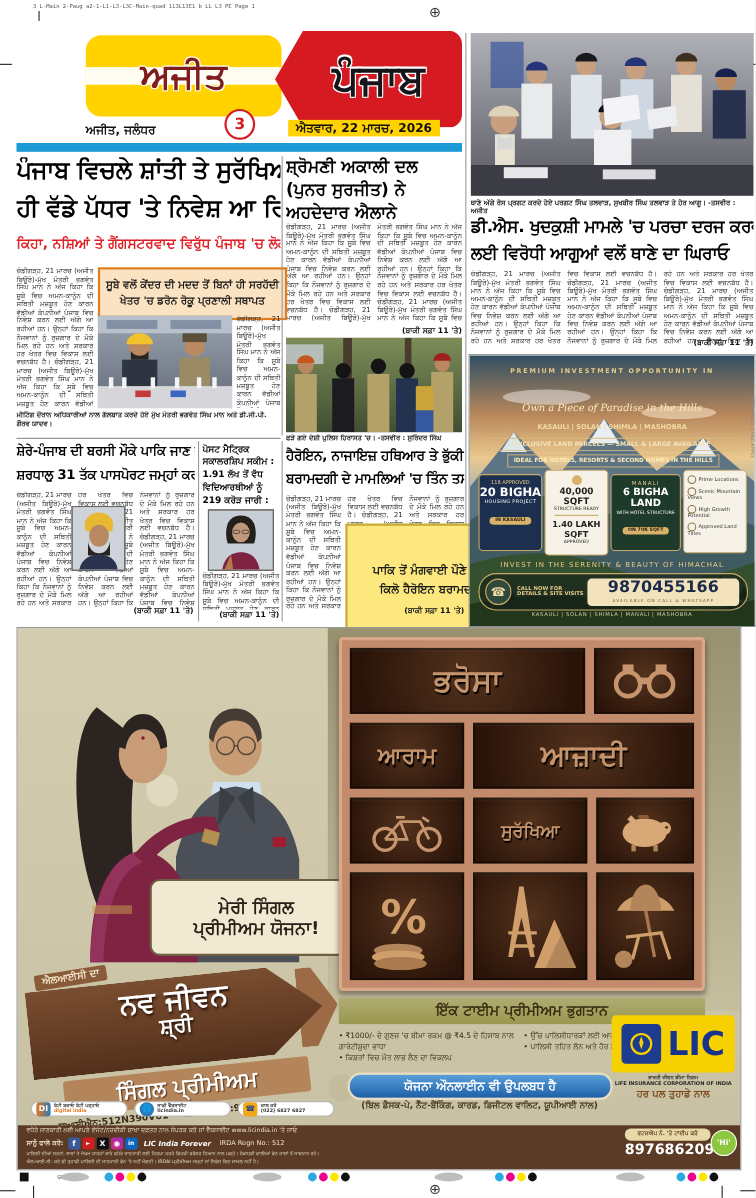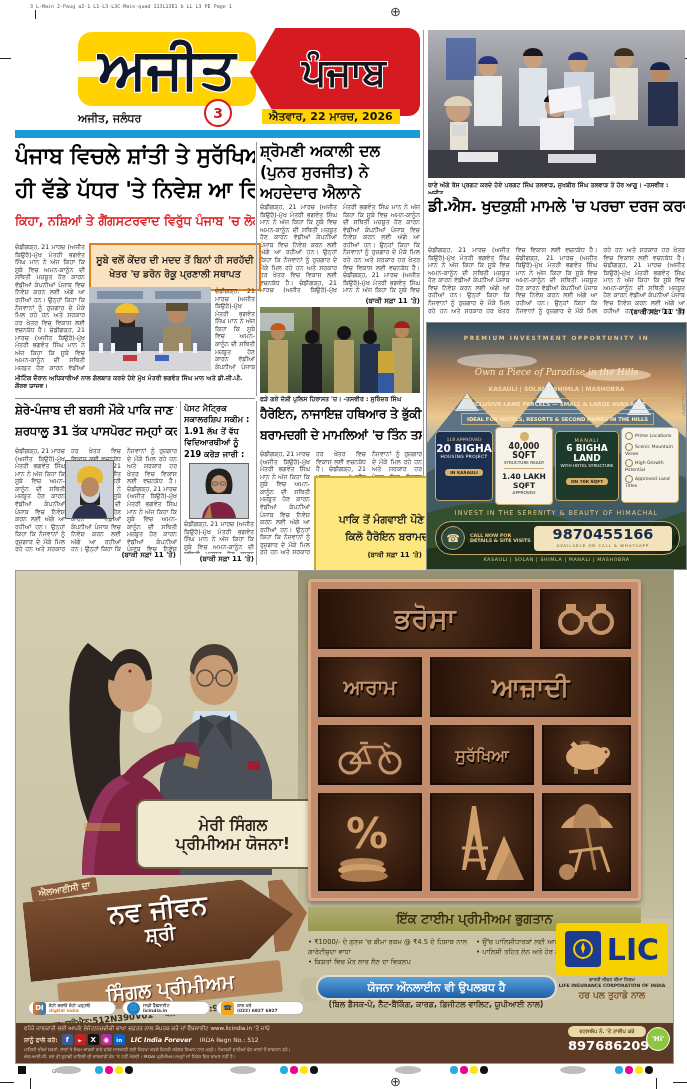--- a/index.html
+++ b/index.html
@@ -13,21 +13,21 @@
   .cont{font-size:7px;font-weight:bold;color:#111;text-align:right;}
   .rule-v{width:1px;background:#9a9a9a;}
   .rule-h{height:1px;background:#8a8a8a;}
   .hl{color:#000;font-weight:bold;letter-spacing:-0.3px;overflow:hidden;white-space:nowrap;}
   .photo{overflow:hidden;background:#888;}
   .photo svg{display:block;}
   
   #m-yellow{left:78px;top:32px;width:178px;height:74px;background:#ffd200;border-radius:14px;
             display:flex;align-items:center;justify-content:center;}
   #m-yellow .stripe{position:absolute;left:0;top:29px;width:100%;height:16px;background:rgba(255,255,255,.95);}
-  #m-brand-l{position:relative;font-size:56px;font-weight:bold;color:#0f172a;
+  #m-brand-l{position:relative;font-size:32px;font-weight:bold;color:#7f1d1d;
              text-shadow:-1px -1px 0 #fff,1px -1px 0 #fff,-1px 1px 0 #fff,1px 1px 0 #fff;}
   #m-red{left:250px;top:28px;width:170px;height:88px;background:#d61a21;border-radius:0 12px 12px 0;
          clip-path:polygon(0 50%,15% 0,100% 0,100% 100%,15% 100%);
          display:flex;align-items:center;justify-content:center;}
   #m-brand-r{font-size:38px;font-weight:bold;color:#15151a;padding-left:18px;
              text-shadow:-1px -1px 0 #fff,1px -1px 0 #fff,-1px 1px 0 #fff,1px 1px 0 #fff;}
   #m-circle{left:204px;top:99px;width:24px;height:24px;border:2px solid #d61a21;border-radius:50%;
             background:#fff;color:#d61a21;font-size:14px;font-weight:bold;display:flex;align-items:center;justify-content:center;}
   #m-ed{left:78px;top:112px;font-size:11px;font-weight:bold;color:#111;}
   #m-date{left:262px;top:109px;background:#ffd200;padding:1px 7px;font-size:11px;font-weight:bold;color:#111;}
@@ -220,20 +220,21 @@
   <div class="abs greek" style="left:215px;top:287px;width:40px;height:84px;">ਚੰਡੀਗੜ੍ਹ, 21 ਮਾਰਚ (ਅਜੀਤ ਬਿਊਰੋ)-ਮੁੱਖ ਮੰਤਰੀ ਭਗਵੰਤ ਸਿੰਘ ਮਾਨ ਨੇ ਅੱਜ ਕਿਹਾ ਕਿ ਸੂਬੇ ਵਿਚ ਅਮਨ-ਕਾਨੂੰਨ ਦੀ ਸਥਿਤੀ ਮਜ਼ਬੂਤ ਹੋਣ ਕਾਰਨ ਵੱਡੀਆਂ ਕੰਪਨੀਆਂ ਪੰਜਾਬ ਵਿਚ ਨਿਵੇਸ਼ ਕਰਨ ਲਈ ਅੱਗੇ ਆ ਰਹੀਆਂ ਹਨ। ਉਨ੍ਹਾਂ ਕਿਹਾ ਕਿ ਨੌਜਵਾਨਾਂ ਨੂੰ ਰੁਜ਼ਗਾਰ ਦੇ ਮੌਕੇ ਮਿਲ ਰਹੇ ਹਨ ਅਤੇ ਸਰਕਾਰ ਹਰ ਖੇਤਰ ਵਿਚ ਵਿਕਾਸ ਲਈ ਵਚਨਬੱਧ ਹੈ।  ਚੰਡੀਗੜ੍ਹ, 21 ਮਾਰਚ (ਅਜੀਤ ਬਿਊਰੋ)-ਮੁੱਖ ਮੰਤਰੀ ਭਗਵੰਤ ਸਿੰਘ ਮਾਨ ਨੇ ਅੱਜ ਕਿਹਾ ਕਿ ਸੂਬੇ ਵਿਚ ਅਮਨ-ਕਾਨੂੰਨ ਦੀ ਸਥਿਤੀ ਮਜ਼ਬੂਤ ਹੋਣ ਕਾਰਨ ਵੱਡੀਆਂ ਕੰਪਨੀਆਂ ਪੰਜਾਬ ਵਿਚ ਨਿਵੇਸ਼ ਕਰਨ ਲਈ ਅੱਗੇ ਆ ਰਹੀਆਂ ਹਨ। ਉਨ੍ਹਾਂ ਕਿਹਾ ਕਿ ਨੌਜਵਾਨਾਂ ਨੂੰ ਰੁਜ਼ਗਾਰ ਦੇ ਮੌਕੇ ਮਿਲ ਰਹੇ ਹਨ ਅਤੇ ਸਰਕਾਰ ਹਰ ਖੇਤਰ ਵਿਚ ਵਿਕਾਸ ਲਈ ਵਚਨਬੱਧ ਹੈ।  ਚੰਡੀਗੜ੍ਹ, 21 ਮਾਰਚ (ਅਜੀਤ ਬਿਊਰੋ)-ਮੁੱਖ ਮੰਤਰੀ ਭਗਵੰਤ ਸਿੰਘ ਮਾਨ ਨੇ ਅੱਜ ਕਿਹਾ ਕਿ ਸੂਬੇ ਵਿਚ ਅਮਨ-ਕਾਨੂੰਨ ਦੀ ਸਥਿਤੀ ਮਜ਼ਬੂਤ ਹੋਣ ਕਾਰਨ ਵੱਡੀਆਂ ਕੰਪਨੀਆਂ ਪੰਜਾਬ ਵਿਚ ਨਿਵੇਸ਼ ਕਰਨ ਲਈ ਅੱਗੇ ਆ ਰਹੀਆਂ ਹਨ। ਉਨ੍ਹਾਂ ਕਿਹਾ ਕਿ ਨੌਜਵਾਨਾਂ ਨੂੰ ਰੁਜ਼ਗਾਰ ਦੇ ਮੌਕੇ ਮਿਲ ਰਹੇ ਹਨ ਅਤੇ ਸਰਕਾਰ ਹਰ ਖੇਤਰ ਵਿਚ ਵਿਕਾਸ ਲਈ ਵਚਨਬੱਧ ਹੈ।  ਚੰਡੀਗੜ੍ਹ, 21 ਮਾਰਚ (ਅਜੀਤ ਬਿਊਰੋ)-ਮੁੱਖ ਮੰਤਰੀ ਭਗਵੰਤ ਸਿੰਘ ਮਾਨ ਨੇ ਅੱਜ ਕਿਹਾ ਕਿ ਸੂਬੇ ਵਿਚ ਅਮਨ-ਕਾਨੂੰਨ ਦੀ ਸਥਿਤੀ ਮਜ਼ਬੂਤ ਹੋਣ ਕਾਰਨ ਵੱਡੀਆਂ ਕੰਪਨੀਆਂ ਪੰਜਾਬ ਵਿਚ ਨਿਵੇਸ਼ ਕਰਨ ਲਈ ਅੱਗੇ ਆ ਰਹੀਆਂ ਹਨ। ਉਨ੍ਹਾਂ ਕਿਹਾ ਕਿ ਨੌਜਵਾਨਾਂ ਨੂੰ ਰੁਜ਼ਗਾਰ ਦੇ ਮੌਕੇ ਮਿਲ ਰਹੇ ਹਨ ਅਤੇ ਸਰਕਾਰ ਹਰ ਖੇਤਰ ਵਿਚ ਵਿਕਾਸ ਲਈ ਵਚਨਬੱਧ ਹੈ।  ਚੰਡੀਗੜ੍ਹ, 21 ਮਾਰਚ (ਅਜੀਤ ਬਿਊਰੋ)-ਮੁੱਖ ਮੰਤਰੀ ਭਗਵੰਤ ਸਿੰਘ ਮਾਨ ਨੇ ਅੱਜ ਕਿਹਾ ਕਿ ਸੂਬੇ ਵਿਚ ਅਮਨ-ਕਾਨੂੰਨ ਦੀ ਸਥਿਤੀ ਮਜ਼ਬੂਤ ਹੋਣ ਕਾਰਨ ਵੱਡੀਆਂ ਕੰਪਨੀਆਂ ਪੰਜਾਬ ਵਿਚ ਨਿਵੇਸ਼ ਕਰਨ ਲਈ ਅੱਗੇ ਆ ਰਹੀਆਂ ਹਨ। ਉਨ੍ਹਾਂ ਕਿਹਾ ਕਿ ਨੌਜਵਾਨਾਂ ਨੂੰ ਰੁਜ਼ਗਾਰ ਦੇ ਮੌਕੇ ਮਿਲ ਰਹੇ ਹਨ ਅਤੇ ਸਰਕਾਰ ਹਰ ਖੇਤਰ ਵਿਚ ਵਿਕਾਸ ਲਈ ਵਚਨਬੱਧ ਹੈ।  ਚੰਡੀਗੜ੍ਹ, 21 ਮਾਰਚ (ਅਜੀਤ ਬਿਊਰੋ)-ਮੁੱਖ ਮੰਤਰੀ ਭਗਵੰਤ ਸਿੰਘ ਮਾਨ ਨੇ ਅੱਜ ਕਿਹਾ ਕਿ ਸੂਬੇ ਵਿਚ ਅਮਨ-ਕਾਨੂੰਨ ਦੀ ਸਥਿਤੀ ਮਜ਼ਬੂਤ ਹੋਣ ਕਾਰਨ ਵੱਡੀਆਂ ਕੰਪਨੀਆਂ ਪੰਜਾਬ ਵਿਚ ਨਿਵੇਸ਼ ਕਰਨ ਲਈ ਅੱਗੇ ਆ ਰਹੀਆਂ ਹਨ। ਉਨ੍ਹਾਂ ਕਿਹਾ ਕਿ ਨੌਜਵਾਨਾਂ ਨੂੰ ਰੁਜ਼ਗਾਰ ਦੇ ਮੌਕੇ ਮਿਲ ਰਹੇ ਹਨ ਅਤੇ ਸਰਕਾਰ ਹਰ ਖੇਤਰ ਵਿਚ ਵਿਕਾਸ ਲਈ ਵਚਨਬੱਧ ਹੈ।  ਚੰਡੀਗੜ੍ਹ, 21 ਮਾਰਚ (ਅਜੀਤ ਬਿਊਰੋ)-ਮੁੱਖ ਮੰਤਰੀ ਭਗਵੰਤ ਸਿੰਘ ਮਾਨ ਨੇ ਅੱਜ ਕਿਹਾ ਕਿ ਸੂਬੇ ਵਿਚ ਅਮਨ-ਕਾਨੂੰਨ ਦੀ ਸਥਿਤੀ ਮਜ਼ਬੂਤ ਹੋਣ ਕਾਰਨ ਵੱਡੀਆਂ ਕੰਪਨੀਆਂ ਪੰਜਾਬ ਵਿਚ ਨਿਵੇਸ਼ ਕਰਨ ਲਈ ਅੱਗੇ ਆ ਰਹੀਆਂ ਹਨ। ਉਨ੍ਹਾਂ ਕਿਹਾ ਕਿ ਨੌਜਵਾਨਾਂ ਨੂੰ ਰੁਜ਼ਗਾਰ ਦੇ ਮੌਕੇ ਮਿਲ ਰਹੇ ਹਨ ਅਤੇ ਸਰਕਾਰ ਹਰ ਖੇਤਰ ਵਿਚ ਵਿਕਾਸ ਲਈ ਵਚਨਬੱਧ ਹੈ।  ਚੰਡੀਗੜ੍ਹ, 21 ਮਾਰਚ (ਅਜੀਤ ਬਿਊਰੋ)-ਮੁੱਖ ਮੰਤਰੀ ਭਗਵੰਤ ਸਿੰਘ ਮਾਨ ਨੇ ਅੱਜ ਕਿਹਾ ਕਿ ਸੂਬੇ ਵਿਚ ਅਮਨ-ਕਾਨੂੰਨ ਦੀ ਸਥਿਤੀ ਮਜ਼ਬੂਤ ਹੋਣ ਕਾਰਨ ਵੱਡੀਆਂ ਕੰਪਨੀਆਂ ਪੰਜਾਬ ਵਿਚ ਨਿਵੇਸ਼ ਕਰਨ ਲਈ ਅੱਗੇ ਆ ਰਹੀਆਂ ਹਨ। ਉਨ੍ਹਾਂ ਕਿਹਾ ਕਿ ਨੌਜਵਾਨਾਂ ਨੂੰ ਰੁਜ਼ਗਾਰ ਦੇ ਮੌਕੇ ਮਿਲ ਰਹੇ ਹਨ ਅਤੇ ਸਰਕਾਰ ਹਰ ਖੇਤਰ ਵਿਚ ਵਿਕਾਸ ਲਈ ਵਚਨਬੱਧ ਹੈ।  </div>
   <div class="abs cap" style="left:15px;top:374px;width:240px;height:14px;">ਮੀਟਿੰਗ ਦੌਰਾਨ ਅਧਿਕਾਰੀਆਂ ਨਾਲ ਗੱਲਬਾਤ ਕਰਦੇ ਹੋਏ ਮੁੱਖ ਮੰਤਰੀ ਭਗਵੰਤ ਸਿੰਘ ਮਾਨ ਅਤੇ ਡੀ.ਜੀ.ਪੀ. ਗੌਰਵ ਯਾਦਵ।</div>
 
   <div class="abs rule-v" style="left:256px;top:142px;height:254px;"></div>
   <div class="abs rule-v" style="left:423px;top:30px;height:538px;"></div>
   <div class="abs rule-h" style="left:15px;top:398px;width:240px;"></div>
   <div class="abs rule-v" style="left:180px;top:401px;height:164px;"></div>
   <div class="abs rule-v" style="left:256px;top:401px;height:164px;"></div>
 
   <div class="abs hl" style="left:428px;top:197px;width:257px;font-size:15.5px;">ਡੀ.ਐਸ. ਖੁਦਕੁਸ਼ੀ ਮਾਮਲੇ 'ਚ ਪਰਚਾ ਦਰਜ ਕਰਵਾਉਣ</div>
+  <div class="abs hl" style="left:428px;top:221px;width:257px;font-size:15.5px;">ਲਈ ਵਿਰੋਧੀ ਆਗੂਆਂ ਵਲੋਂ ਥਾਣੇ ਦਾ ਘਿਰਾਓ</div>
   <div class="abs greek c3" style="left:428px;top:246px;width:257px;height:70px;">ਚੰਡੀਗੜ੍ਹ, 21 ਮਾਰਚ (ਅਜੀਤ ਬਿਊਰੋ)-ਮੁੱਖ ਮੰਤਰੀ ਭਗਵੰਤ ਸਿੰਘ ਮਾਨ ਨੇ ਅੱਜ ਕਿਹਾ ਕਿ ਸੂਬੇ ਵਿਚ ਅਮਨ-ਕਾਨੂੰਨ ਦੀ ਸਥਿਤੀ ਮਜ਼ਬੂਤ ਹੋਣ ਕਾਰਨ ਵੱਡੀਆਂ ਕੰਪਨੀਆਂ ਪੰਜਾਬ ਵਿਚ ਨਿਵੇਸ਼ ਕਰਨ ਲਈ ਅੱਗੇ ਆ ਰਹੀਆਂ ਹਨ। ਉਨ੍ਹਾਂ ਕਿਹਾ ਕਿ ਨੌਜਵਾਨਾਂ ਨੂੰ ਰੁਜ਼ਗਾਰ ਦੇ ਮੌਕੇ ਮਿਲ ਰਹੇ ਹਨ ਅਤੇ ਸਰਕਾਰ ਹਰ ਖੇਤਰ ਵਿਚ ਵਿਕਾਸ ਲਈ ਵਚਨਬੱਧ ਹੈ।  ਚੰਡੀਗੜ੍ਹ, 21 ਮਾਰਚ (ਅਜੀਤ ਬਿਊਰੋ)-ਮੁੱਖ ਮੰਤਰੀ ਭਗਵੰਤ ਸਿੰਘ ਮਾਨ ਨੇ ਅੱਜ ਕਿਹਾ ਕਿ ਸੂਬੇ ਵਿਚ ਅਮਨ-ਕਾਨੂੰਨ ਦੀ ਸਥਿਤੀ ਮਜ਼ਬੂਤ ਹੋਣ ਕਾਰਨ ਵੱਡੀਆਂ ਕੰਪਨੀਆਂ ਪੰਜਾਬ ਵਿਚ ਨਿਵੇਸ਼ ਕਰਨ ਲਈ ਅੱਗੇ ਆ ਰਹੀਆਂ ਹਨ। ਉਨ੍ਹਾਂ ਕਿਹਾ ਕਿ ਨੌਜਵਾਨਾਂ ਨੂੰ ਰੁਜ਼ਗਾਰ ਦੇ ਮੌਕੇ ਮਿਲ ਰਹੇ ਹਨ ਅਤੇ ਸਰਕਾਰ ਹਰ ਖੇਤਰ ਵਿਚ ਵਿਕਾਸ ਲਈ ਵਚਨਬੱਧ ਹੈ।  ਚੰਡੀਗੜ੍ਹ, 21 ਮਾਰਚ (ਅਜੀਤ ਬਿਊਰੋ)-ਮੁੱਖ ਮੰਤਰੀ ਭਗਵੰਤ ਸਿੰਘ ਮਾਨ ਨੇ ਅੱਜ ਕਿਹਾ ਕਿ ਸੂਬੇ ਵਿਚ ਅਮਨ-ਕਾਨੂੰਨ ਦੀ ਸਥਿਤੀ ਮਜ਼ਬੂਤ ਹੋਣ ਕਾਰਨ ਵੱਡੀਆਂ ਕੰਪਨੀਆਂ ਪੰਜਾਬ ਵਿਚ ਨਿਵੇਸ਼ ਕਰਨ ਲਈ ਅੱਗੇ ਆ ਰਹੀਆਂ ਹਨ। ਉਨ੍ਹਾਂ ਕਿਹਾ ਕਿ ਨੌਜਵਾਨਾਂ ਨੂੰ ਰੁਜ਼ਗਾਰ ਦੇ ਮੌਕੇ ਮਿਲ ਰਹੇ ਹਨ ਅਤੇ ਸਰਕਾਰ ਹਰ ਖੇਤਰ ਵਿਚ ਵਿਕਾਸ ਲਈ ਵਚਨਬੱਧ ਹੈ।  ਚੰਡੀਗੜ੍ਹ, 21 ਮਾਰਚ (ਅਜੀਤ ਬਿਊਰੋ)-ਮੁੱਖ ਮੰਤਰੀ ਭਗਵੰਤ ਸਿੰਘ ਮਾਨ ਨੇ ਅੱਜ ਕਿਹਾ ਕਿ ਸੂਬੇ ਵਿਚ ਅਮਨ-ਕਾਨੂੰਨ ਦੀ ਸਥਿਤੀ ਮਜ਼ਬੂਤ ਹੋਣ ਕਾਰਨ ਵੱਡੀਆਂ ਕੰਪਨੀਆਂ ਪੰਜਾਬ ਵਿਚ ਨਿਵੇਸ਼ ਕਰਨ ਲਈ ਅੱਗੇ ਆ ਰਹੀਆਂ ਹਨ। ਉਨ੍ਹਾਂ ਕਿਹਾ ਕਿ ਨੌਜਵਾਨਾਂ ਨੂੰ ਰੁਜ਼ਗਾਰ ਦੇ ਮੌਕੇ ਮਿਲ ਰਹੇ ਹਨ ਅਤੇ ਸਰਕਾਰ ਹਰ ਖੇਤਰ ਵਿਚ ਵਿਕਾਸ ਲਈ ਵਚਨਬੱਧ ਹੈ।  ਚੰਡੀਗੜ੍ਹ, 21 ਮਾਰਚ (ਅਜੀਤ ਬਿਊਰੋ)-ਮੁੱਖ ਮੰਤਰੀ ਭਗਵੰਤ ਸਿੰਘ ਮਾਨ ਨੇ ਅੱਜ ਕਿਹਾ ਕਿ ਸੂਬੇ ਵਿਚ ਅਮਨ-ਕਾਨੂੰਨ ਦੀ ਸਥਿਤੀ ਮਜ਼ਬੂਤ ਹੋਣ ਕਾਰਨ ਵੱਡੀਆਂ ਕੰਪਨੀਆਂ ਪੰਜਾਬ ਵਿਚ ਨਿਵੇਸ਼ ਕਰਨ ਲਈ ਅੱਗੇ ਆ ਰਹੀਆਂ ਹਨ। ਉਨ੍ਹਾਂ ਕਿਹਾ ਕਿ ਨੌਜਵਾਨਾਂ ਨੂੰ ਰੁਜ਼ਗਾਰ ਦੇ ਮੌਕੇ ਮਿਲ ਰਹੇ ਹਨ ਅਤੇ ਸਰਕਾਰ ਹਰ ਖੇਤਰ ਵਿਚ ਵਿਕਾਸ ਲਈ ਵਚਨਬੱਧ ਹੈ।  ਚੰਡੀਗੜ੍ਹ, 21 ਮਾਰਚ (ਅਜੀਤ ਬਿਊਰੋ)-ਮੁੱਖ ਮੰਤਰੀ ਭਗਵੰਤ ਸਿੰਘ ਮਾਨ ਨੇ ਅੱਜ ਕਿਹਾ ਕਿ ਸੂਬੇ ਵਿਚ ਅਮਨ-ਕਾਨੂੰਨ ਦੀ ਸਥਿਤੀ ਮਜ਼ਬੂਤ ਹੋਣ ਕਾਰਨ ਵੱਡੀਆਂ ਕੰਪਨੀਆਂ ਪੰਜਾਬ ਵਿਚ ਨਿਵੇਸ਼ ਕਰਨ ਲਈ ਅੱਗੇ ਆ ਰਹੀਆਂ ਹਨ। ਉਨ੍ਹਾਂ ਕਿਹਾ ਕਿ ਨੌਜਵਾਨਾਂ ਨੂੰ ਰੁਜ਼ਗਾਰ ਦੇ ਮੌਕੇ ਮਿਲ ਰਹੇ ਹਨ ਅਤੇ ਸਰਕਾਰ ਹਰ ਖੇਤਰ ਵਿਚ ਵਿਕਾਸ ਲਈ ਵਚਨਬੱਧ ਹੈ।  ਚੰਡੀਗੜ੍ਹ, 21 ਮਾਰਚ (ਅਜੀਤ ਬਿਊਰੋ)-ਮੁੱਖ ਮੰਤਰੀ ਭਗਵੰਤ ਸਿੰਘ ਮਾਨ ਨੇ ਅੱਜ ਕਿਹਾ ਕਿ ਸੂਬੇ ਵਿਚ ਅਮਨ-ਕਾਨੂੰਨ ਦੀ ਸਥਿਤੀ ਮਜ਼ਬੂਤ ਹੋਣ ਕਾਰਨ ਵੱਡੀਆਂ ਕੰਪਨੀਆਂ ਪੰਜਾਬ ਵਿਚ ਨਿਵੇਸ਼ ਕਰਨ ਲਈ ਅੱਗੇ ਆ ਰਹੀਆਂ ਹਨ। ਉਨ੍ਹਾਂ ਕਿਹਾ ਕਿ ਨੌਜਵਾਨਾਂ ਨੂੰ ਰੁਜ਼ਗਾਰ ਦੇ ਮੌਕੇ ਮਿਲ ਰਹੇ ਹਨ ਅਤੇ ਸਰਕਾਰ ਹਰ ਖੇਤਰ ਵਿਚ ਵਿਕਾਸ ਲਈ ਵਚਨਬੱਧ ਹੈ।  ਚੰਡੀਗੜ੍ਹ, 21 ਮਾਰਚ (ਅਜੀਤ ਬਿਊਰੋ)-ਮੁੱਖ ਮੰਤਰੀ ਭਗਵੰਤ ਸਿੰਘ ਮਾਨ ਨੇ ਅੱਜ ਕਿਹਾ ਕਿ ਸੂਬੇ ਵਿਚ ਅਮਨ-ਕਾਨੂੰਨ ਦੀ ਸਥਿਤੀ ਮਜ਼ਬੂਤ ਹੋਣ ਕਾਰਨ ਵੱਡੀਆਂ ਕੰਪਨੀਆਂ ਪੰਜਾਬ ਵਿਚ ਨਿਵੇਸ਼ ਕਰਨ ਲਈ ਅੱਗੇ ਆ ਰਹੀਆਂ ਹਨ। ਉਨ੍ਹਾਂ ਕਿਹਾ ਕਿ ਨੌਜਵਾਨਾਂ ਨੂੰ ਰੁਜ਼ਗਾਰ ਦੇ ਮੌਕੇ ਮਿਲ ਰਹੇ ਹਨ ਅਤੇ ਸਰਕਾਰ ਹਰ ਖੇਤਰ ਵਿਚ ਵਿਕਾਸ ਲਈ ਵਚਨਬੱਧ ਹੈ।  </div>
   <div class="abs cont" style="left:555px;top:308px;width:130px;">(ਬਾਕੀ ਸਫ਼ਾ 11 'ਤੇ)</div>
 
   <div class="abs hl" style="left:15px;top:403px;width:162px;font-size:12px;">ਸ਼ੇਰੇ-ਪੰਜਾਬ ਦੀ ਬਰਸੀ ਮੌਕੇ ਪਾਕਿ ਜਾਣ ਦੇ ਚਾਹਵਾਨ</div>
   <div class="abs hl" style="left:15px;top:424px;width:162px;font-size:12px;">ਸ਼ਰਧਾਲੂ 31 ਤੱਕ ਪਾਸਪੋਰਟ ਜਮ੍ਹਾਂ ਕਰਾਉਣ-ਕਾਹਲਵਾਂ</div>
   <div class="abs greek c3" style="left:15px;top:447px;width:162px;height:112px;">ਚੰਡੀਗੜ੍ਹ, 21 ਮਾਰਚ (ਅਜੀਤ ਬਿਊਰੋ)-ਮੁੱਖ ਮੰਤਰੀ ਭਗਵੰਤ ਸਿੰਘ ਮਾਨ ਨੇ ਅੱਜ ਕਿਹਾ ਕਿ ਸੂਬੇ ਵਿਚ ਅਮਨ-ਕਾਨੂੰਨ ਦੀ ਸਥਿਤੀ ਮਜ਼ਬੂਤ ਹੋਣ ਕਾਰਨ ਵੱਡੀਆਂ ਕੰਪਨੀਆਂ ਪੰਜਾਬ ਵਿਚ ਨਿਵੇਸ਼ ਕਰਨ ਲਈ ਅੱਗੇ ਆ ਰਹੀਆਂ ਹਨ। ਉਨ੍ਹਾਂ ਕਿਹਾ ਕਿ ਨੌਜਵਾਨਾਂ ਨੂੰ ਰੁਜ਼ਗਾਰ ਦੇ ਮੌਕੇ ਮਿਲ ਰਹੇ ਹਨ ਅਤੇ ਸਰਕਾਰ ਹਰ ਖੇਤਰ ਵਿਚ ਵਿਕਾਸ ਲਈ ਵਚਨਬੱਧ ਹੈ।  ਚੰਡੀਗੜ੍ਹ, 21 ਮਾਰਚ (ਅਜੀਤ ਬਿਊਰੋ)-ਮੁੱਖ ਮੰਤਰੀ ਭਗਵੰਤ ਸਿੰਘ ਮਾਨ ਨੇ ਅੱਜ ਕਿਹਾ ਕਿ ਸੂਬੇ ਵਿਚ ਅਮਨ-ਕਾਨੂੰਨ ਦੀ ਸਥਿਤੀ ਮਜ਼ਬੂਤ ਹੋਣ ਕਾਰਨ ਵੱਡੀਆਂ ਕੰਪਨੀਆਂ ਪੰਜਾਬ ਵਿਚ ਨਿਵੇਸ਼ ਕਰਨ ਲਈ ਅੱਗੇ ਆ ਰਹੀਆਂ ਹਨ। ਉਨ੍ਹਾਂ ਕਿਹਾ ਕਿ ਨੌਜਵਾਨਾਂ ਨੂੰ ਰੁਜ਼ਗਾਰ ਦੇ ਮੌਕੇ ਮਿਲ ਰਹੇ ਹਨ ਅਤੇ ਸਰਕਾਰ ਹਰ ਖੇਤਰ ਵਿਚ ਵਿਕਾਸ ਲਈ ਵਚਨਬੱਧ ਹੈ।  ਚੰਡੀਗੜ੍ਹ, 21 ਮਾਰਚ (ਅਜੀਤ ਬਿਊਰੋ)-ਮੁੱਖ ਮੰਤਰੀ ਭਗਵੰਤ ਸਿੰਘ ਮਾਨ ਨੇ ਅੱਜ ਕਿਹਾ ਕਿ ਸੂਬੇ ਵਿਚ ਅਮਨ-ਕਾਨੂੰਨ ਦੀ ਸਥਿਤੀ ਮਜ਼ਬੂਤ ਹੋਣ ਕਾਰਨ ਵੱਡੀਆਂ ਕੰਪਨੀਆਂ ਪੰਜਾਬ ਵਿਚ ਨਿਵੇਸ਼ ਕਰਨ ਲਈ ਅੱਗੇ ਆ ਰਹੀਆਂ ਹਨ। ਉਨ੍ਹਾਂ ਕਿਹਾ ਕਿ ਨੌਜਵਾਨਾਂ ਨੂੰ ਰੁਜ਼ਗਾਰ ਦੇ ਮੌਕੇ ਮਿਲ ਰਹੇ ਹਨ ਅਤੇ ਸਰਕਾਰ ਹਰ ਖੇਤਰ ਵਿਚ ਵਿਕਾਸ ਲਈ ਵਚਨਬੱਧ ਹੈ।  ਚੰਡੀਗੜ੍ਹ, 21 ਮਾਰਚ (ਅਜੀਤ ਬਿਊਰੋ)-ਮੁੱਖ ਮੰਤਰੀ ਭਗਵੰਤ ਸਿੰਘ ਮਾਨ ਨੇ ਅੱਜ ਕਿਹਾ ਕਿ ਸੂਬੇ ਵਿਚ ਅਮਨ-ਕਾਨੂੰਨ ਦੀ ਸਥਿਤੀ ਮਜ਼ਬੂਤ ਹੋਣ ਕਾਰਨ ਵੱਡੀਆਂ ਕੰਪਨੀਆਂ ਪੰਜਾਬ ਵਿਚ ਨਿਵੇਸ਼ ਕਰਨ ਲਈ ਅੱਗੇ ਆ ਰਹੀਆਂ ਹਨ। ਉਨ੍ਹਾਂ ਕਿਹਾ ਕਿ ਨੌਜਵਾਨਾਂ ਨੂੰ ਰੁਜ਼ਗਾਰ ਦੇ ਮੌਕੇ ਮਿਲ ਰਹੇ ਹਨ ਅਤੇ ਸਰਕਾਰ ਹਰ ਖੇਤਰ ਵਿਚ ਵਿਕਾਸ ਲਈ ਵਚਨਬੱਧ ਹੈ।  ਚੰਡੀਗੜ੍ਹ, 21 ਮਾਰਚ (ਅਜੀਤ ਬਿਊਰੋ)-ਮੁੱਖ ਮੰਤਰੀ ਭਗਵੰਤ ਸਿੰਘ ਮਾਨ ਨੇ ਅੱਜ ਕਿਹਾ ਕਿ ਸੂਬੇ ਵਿਚ ਅਮਨ-ਕਾਨੂੰਨ ਦੀ ਸਥਿਤੀ ਮਜ਼ਬੂਤ ਹੋਣ ਕਾਰਨ ਵੱਡੀਆਂ ਕੰਪਨੀਆਂ ਪੰਜਾਬ ਵਿਚ ਨਿਵੇਸ਼ ਕਰਨ ਲਈ ਅੱਗੇ ਆ ਰਹੀਆਂ ਹਨ। ਉਨ੍ਹਾਂ ਕਿਹਾ ਕਿ ਨੌਜਵਾਨਾਂ ਨੂੰ ਰੁਜ਼ਗਾਰ ਦੇ ਮੌਕੇ ਮਿਲ ਰਹੇ ਹਨ ਅਤੇ ਸਰਕਾਰ ਹਰ ਖੇਤਰ ਵਿਚ ਵਿਕਾਸ ਲਈ ਵਚਨਬੱਧ ਹੈ।  ਚੰਡੀਗੜ੍ਹ, 21 ਮਾਰਚ (ਅਜੀਤ ਬਿਊਰੋ)-ਮੁੱਖ ਮੰਤਰੀ ਭਗਵੰਤ ਸਿੰਘ ਮਾਨ ਨੇ ਅੱਜ ਕਿਹਾ ਕਿ ਸੂਬੇ ਵਿਚ ਅਮਨ-ਕਾਨੂੰਨ ਦੀ ਸਥਿਤੀ ਮਜ਼ਬੂਤ ਹੋਣ ਕਾਰਨ ਵੱਡੀਆਂ ਕੰਪਨੀਆਂ ਪੰਜਾਬ ਵਿਚ ਨਿਵੇਸ਼ ਕਰਨ ਲਈ ਅੱਗੇ ਆ ਰਹੀਆਂ ਹਨ। ਉਨ੍ਹਾਂ ਕਿਹਾ ਕਿ ਨੌਜਵਾਨਾਂ ਨੂੰ ਰੁਜ਼ਗਾਰ ਦੇ ਮੌਕੇ ਮਿਲ ਰਹੇ ਹਨ ਅਤੇ ਸਰਕਾਰ ਹਰ ਖੇਤਰ ਵਿਚ ਵਿਕਾਸ ਲਈ ਵਚਨਬੱਧ ਹੈ।  ਚੰਡੀਗੜ੍ਹ, 21 ਮਾਰਚ (ਅਜੀਤ ਬਿਊਰੋ)-ਮੁੱਖ ਮੰਤਰੀ ਭਗਵੰਤ ਸਿੰਘ ਮਾਨ ਨੇ ਅੱਜ ਕਿਹਾ ਕਿ ਸੂਬੇ ਵਿਚ ਅਮਨ-ਕਾਨੂੰਨ ਦੀ ਸਥਿਤੀ ਮਜ਼ਬੂਤ ਹੋਣ ਕਾਰਨ ਵੱਡੀਆਂ ਕੰਪਨੀਆਂ ਪੰਜਾਬ ਵਿਚ ਨਿਵੇਸ਼ ਕਰਨ ਲਈ ਅੱਗੇ ਆ ਰਹੀਆਂ ਹਨ। ਉਨ੍ਹਾਂ ਕਿਹਾ ਕਿ ਨੌਜਵਾਨਾਂ ਨੂੰ ਰੁਜ਼ਗਾਰ ਦੇ ਮੌਕੇ ਮਿਲ ਰਹੇ ਹਨ ਅਤੇ ਸਰਕਾਰ ਹਰ ਖੇਤਰ ਵਿਚ ਵਿਕਾਸ ਲਈ ਵਚਨਬੱਧ ਹੈ।  ਚੰਡੀਗੜ੍ਹ, 21 ਮਾਰਚ (ਅਜੀਤ ਬਿਊਰੋ)-ਮੁੱਖ ਮੰਤਰੀ ਭਗਵੰਤ ਸਿੰਘ ਮਾਨ ਨੇ ਅੱਜ ਕਿਹਾ ਕਿ ਸੂਬੇ ਵਿਚ ਅਮਨ-ਕਾਨੂੰਨ ਦੀ ਸਥਿਤੀ ਮਜ਼ਬੂਤ ਹੋਣ ਕਾਰਨ ਵੱਡੀਆਂ ਕੰਪਨੀਆਂ ਪੰਜਾਬ ਵਿਚ ਨਿਵੇਸ਼ ਕਰਨ ਲਈ ਅੱਗੇ ਆ ਰਹੀਆਂ ਹਨ। ਉਨ੍ਹਾਂ ਕਿਹਾ ਕਿ ਨੌਜਵਾਨਾਂ ਨੂੰ ਰੁਜ਼ਗਾਰ ਦੇ ਮੌਕੇ ਮਿਲ ਰਹੇ ਹਨ ਅਤੇ ਸਰਕਾਰ ਹਰ ਖੇਤਰ ਵਿਚ ਵਿਕਾਸ ਲਈ ਵਚਨਬੱਧ ਹੈ।  </div>
   <div class="abs photo" style="left:65px;top:460px;width:47px;height:57px;border:1px solid #666;">
     <svg width="47" height="57" viewBox="0 0 47 57">
       <rect width="47" height="57" fill="#cdd3d8"></rect>
       <path d="M11,16a13,11 0 0 1 26,0l-1,6H12z" fill="#e8b832"></path>

